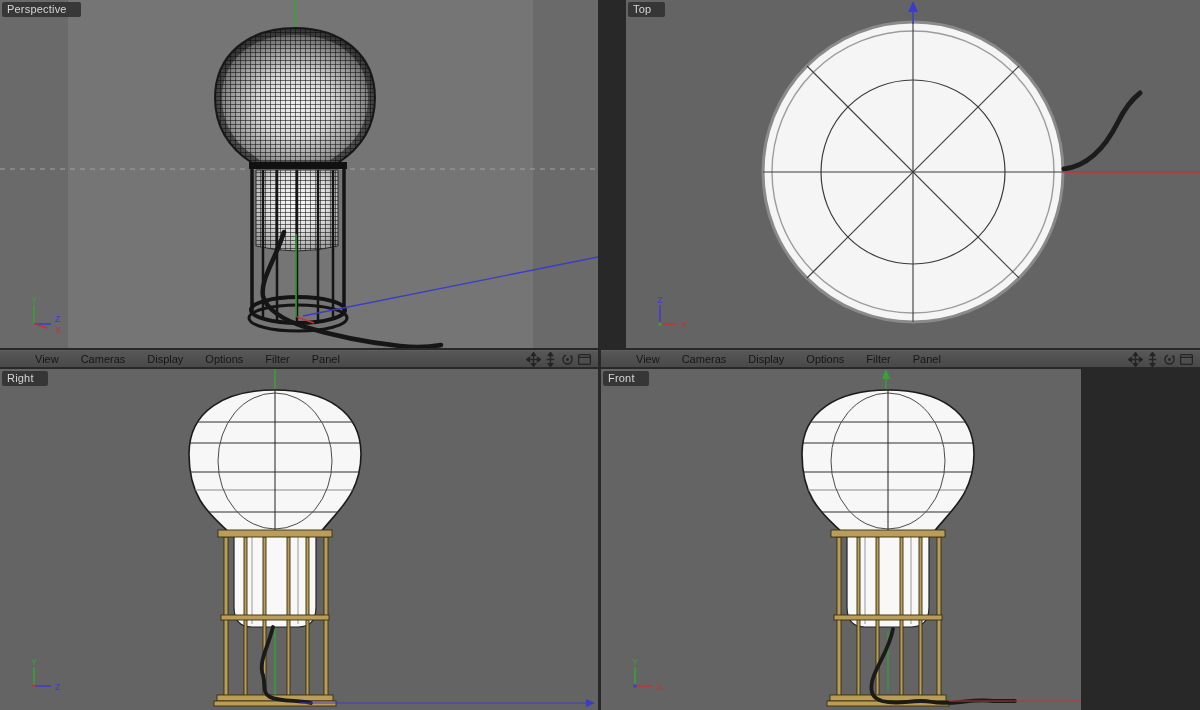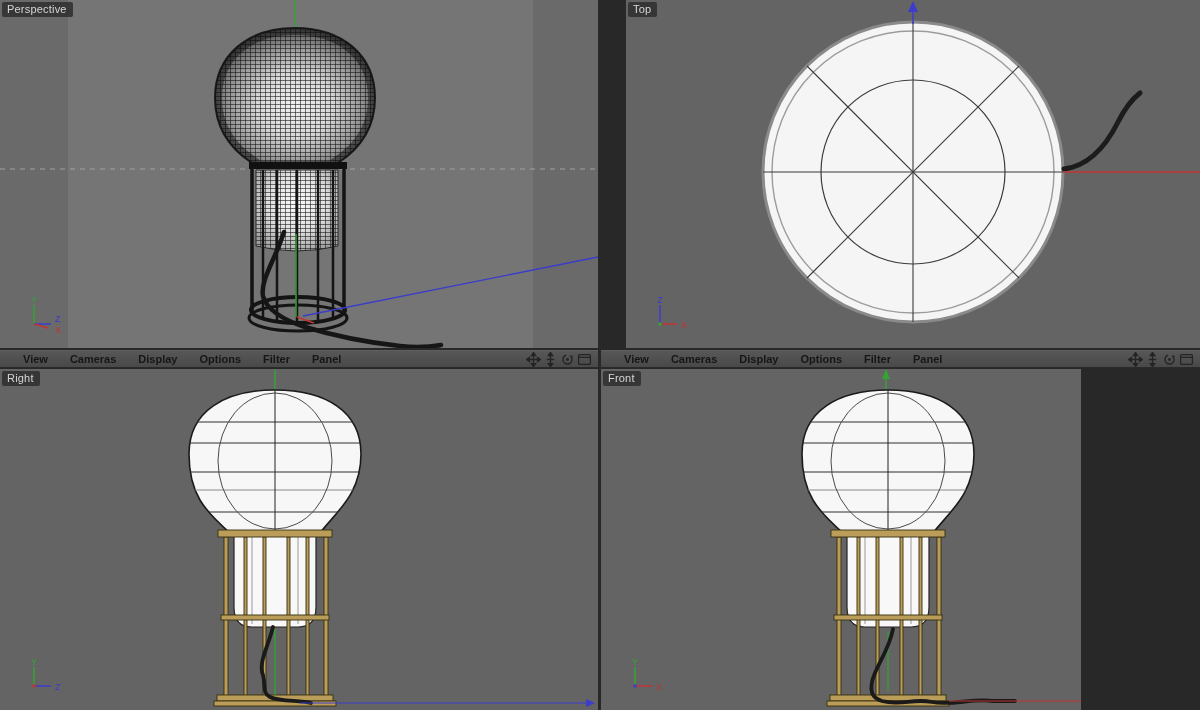--- a/index.html
+++ b/index.html
@@ -11,32 +11,32 @@
   .viewport{position:absolute;overflow:hidden;background:#646464;}
   #vp-perspective{left:0;top:0;width:598px;height:348px;}
   #vp-top{left:626px;top:0;width:599px;height:348px;}
   #vp-right{left:0;top:369px;width:598px;height:341px;}
   #vp-front{left:601px;top:369px;width:480px;height:341px;}
   .viewport svg.scene{position:absolute;left:0;top:0;}
 
   .vp-label{
     position:absolute;left:2px;top:2px;z-index:5;
     background:rgba(46,46,46,0.85);color:#d6d6d6;font-size:11px;
-    padding:1px 6px 2px 5px;border-radius:2px;letter-spacing:.2px;
+    padding:1px 14px 2px 5px;border-radius:2px;letter-spacing:.2px;
   }
   .menubar{
     position:absolute;height:18px;
     background:linear-gradient(#575757,#494949);
     border-top:1px solid #5f5f5f;border-bottom:1px solid #2a2a2a;
     display:flex;align-items:center;box-sizing:border-box;
     font-size:11px;color:#161616;
   }
   #menubar-left{left:0;top:350px;width:598px;}
   #menubar-right{left:601px;top:350px;width:599px;}
-  .menu-items{display:flex;align-items:center;padding-left:12px;flex:1;font-weight:bold;}
+  .menu-items{display:flex;align-items:center;padding-left:24px;flex:1;}
   .menu-item{padding:0 11px 1px 11px;cursor:default;}
   .menu-icons{display:flex;align-items:center;gap:2px;padding-right:6px;}
   .menu-icons svg{display:block;}
 
   .gizmo{position:absolute;left:24px;bottom:12px;z-index:4;}
   .gizmo text{font-family:"Liberation Sans",sans-serif;font-size:9px;}
 </style>
 </head>
 <body>
 

